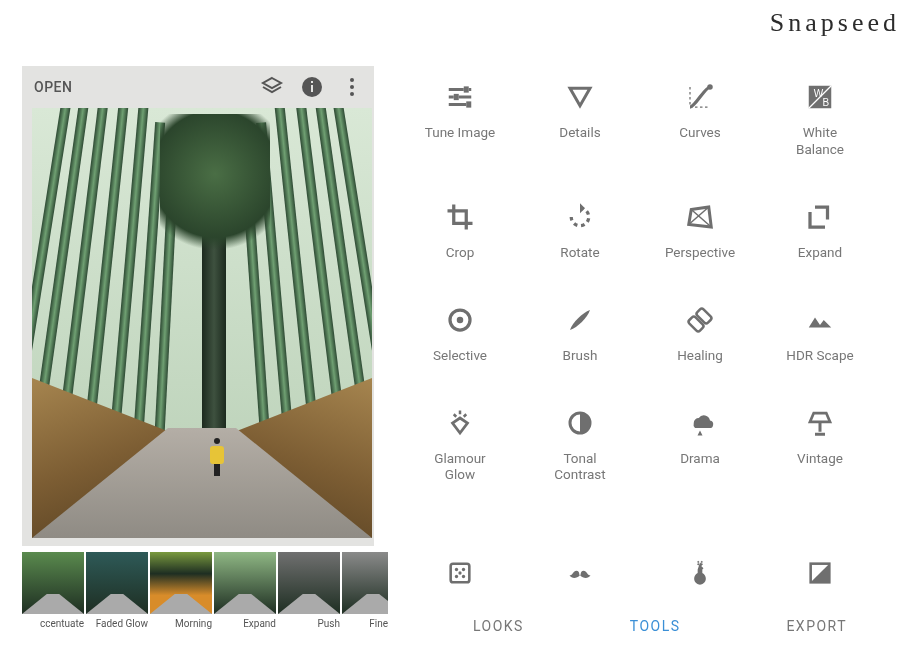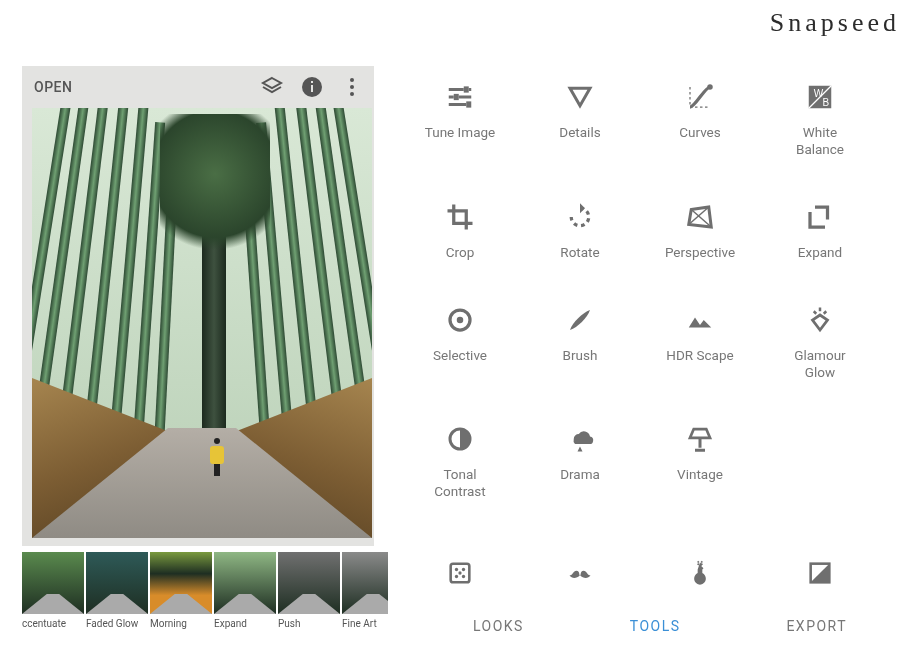--- a/index.html
+++ b/index.html
@@ -84,21 +84,21 @@
     left: 22px;
     top: 552px;
     width: 366px;
     display: flex;
     gap: 2px;
     overflow:hidden;
   }
   .look {
     width: 62px;
     flex: 0 0 62px;
-    text-align: left;
+    text-align: right;
   }
   .look-thumb {
     width: 62px; height: 62px;
     position: relative; overflow:hidden;
   }
   .look-thumb .tsky{position:absolute;inset:0;}
   .look-thumb .tpath{position:absolute;left:0;right:0;bottom:0;height:20px;
     background:#aaa;clip-path:polygon(40% 0,60% 0,100% 100%,0 100%);}
   .look-label { font-size: 10px; color:#555; margin-top:4px; white-space:nowrap; overflow:hidden;}
 
@@ -346,20 +346,28 @@
     <div class="tool-icon">
       <svg viewBox="0 0 24 24">
             <use href="#brush-icon"></use>
           </svg>
     </div>
     <div class="tool-label">Brush</div>
       </div>
       <div class="tool">
     <div class="tool-icon">
       <svg viewBox="0 0 24 24">
+            <use href="#bandaid-icon"></use>
+          </svg>
+    </div>
+    <div class="tool-label">Healing</div>
+      </div>
+      <div class="tool">
+    <div class="tool-icon">
+      <svg viewBox="0 0 24 24">
             <use href="#mountains-icon"></use>
           </svg>
     </div>
     <div class="tool-label">HDR Scape</div>
       </div>
       <div class="tool">
     <div class="tool-icon">
       <svg viewBox="0 0 24 24">
             <use href="#diamond-shine-icon"></use>
           </svg>

